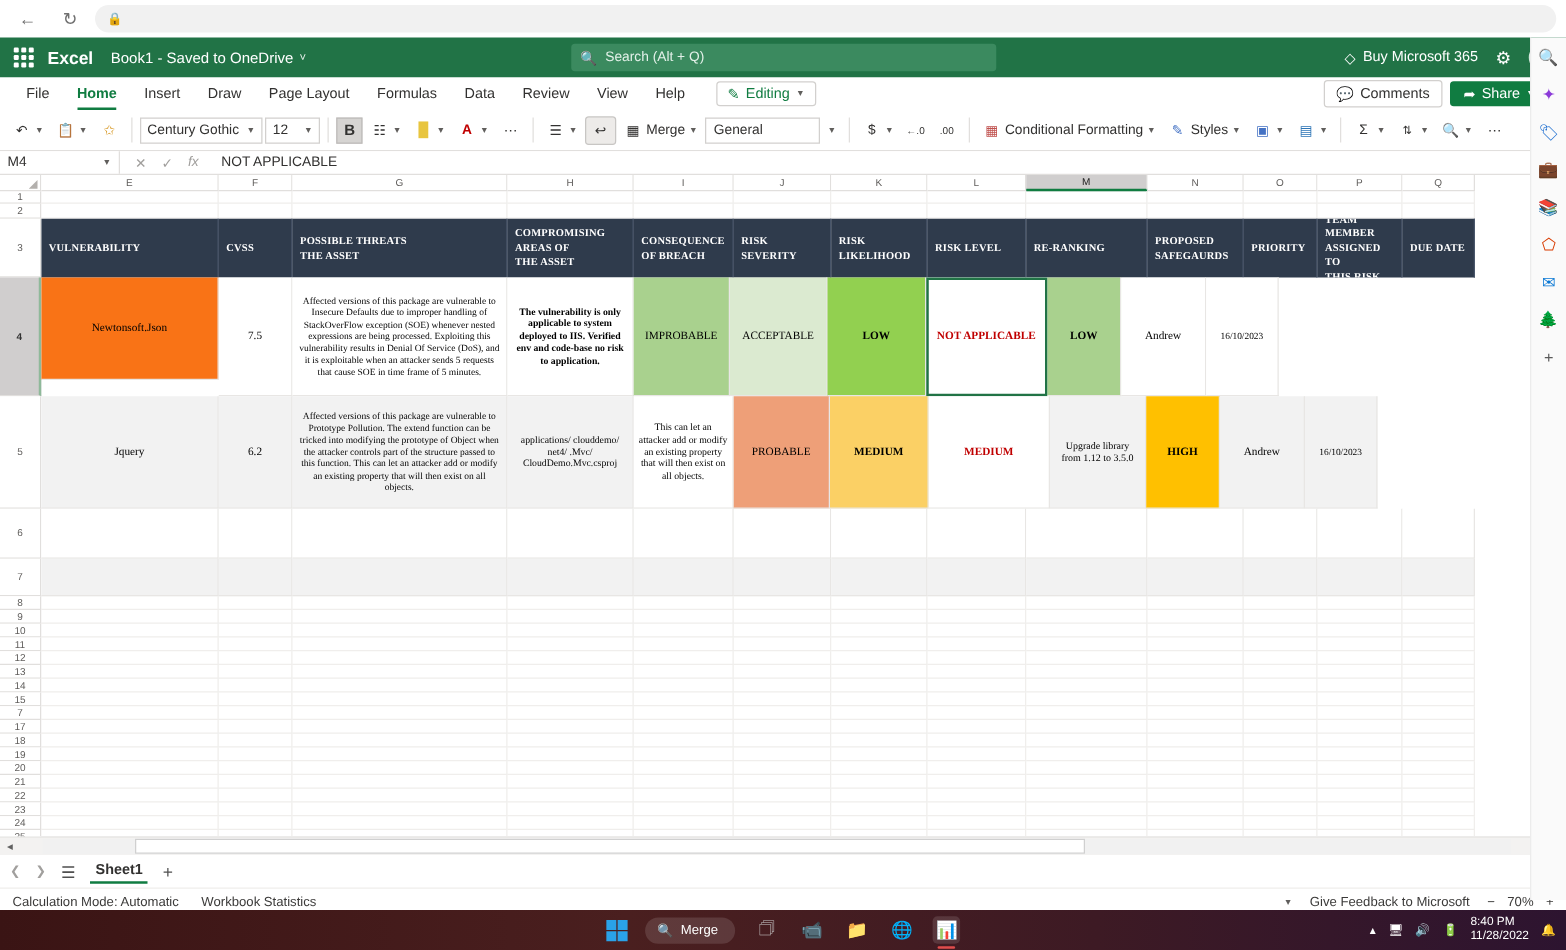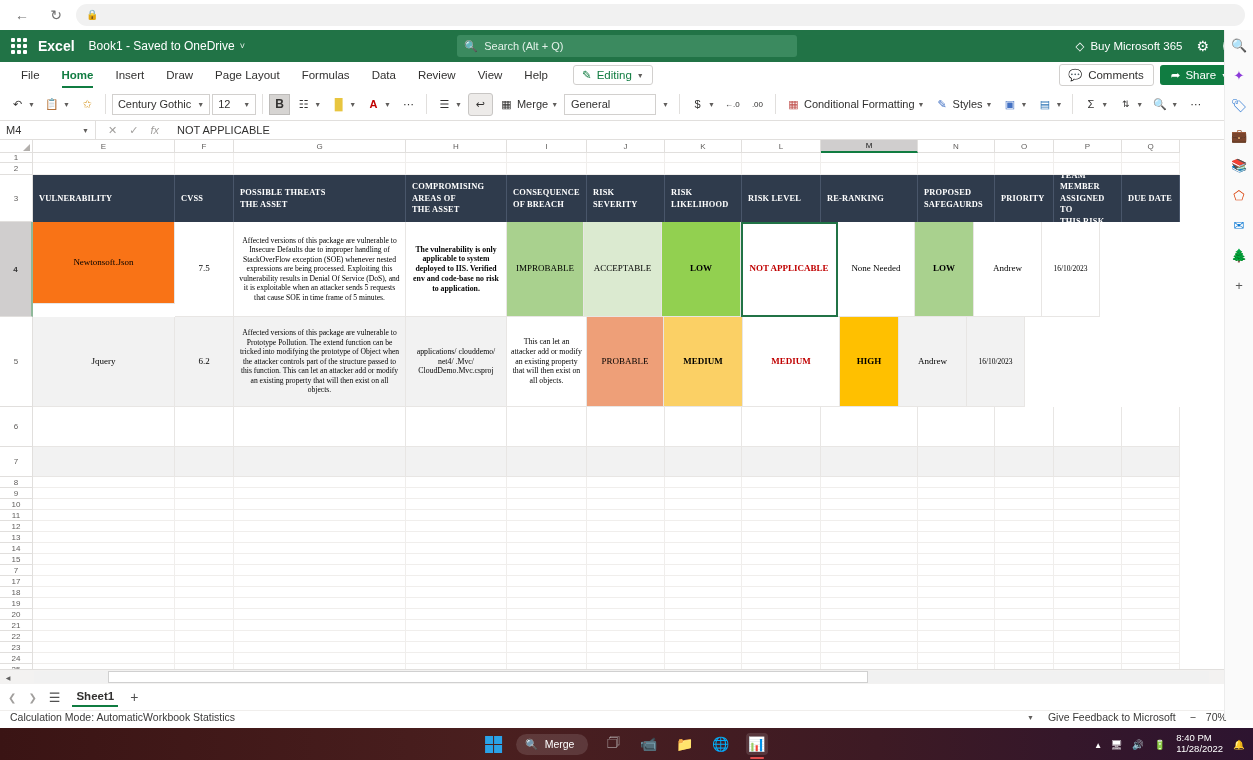--- a/index.html
+++ b/index.html
@@ -166,22 +166,22 @@
   .hsb-track { margin-left: 18px; width: 1175px; height: 12px; background: #f1f1f1; position: relative; }
   .hsb-thumb { position: absolute; left: 74px; top: 0; width: 760px; height: 12px; background: #fff; border: 1px solid #d0d0d0; }
   .hsb-arr { width: 16px; text-align: center; font-size: 6px; color: #616161; }
 
   .sheetbar { height: 26px; background: #fff; display: flex; align-items: center; padding: 0 8px; gap: 12px; font-size: 11px; color: #323130; }
   .sb-nav { color: #a19f9d; font-size: 10px; }
   .sheet-tab { font-weight: bold; font-size: 11.5px; padding: 3px 4px; border-bottom: 2px solid #107c41; }
   .plus { font-size: 14px; color: #505050; }
 
   .statusbar {
-    height: 18px; background: #fff; display: flex; align-items: flex-start;
-    padding: 0 10px; font-size: 10.5px; color: #3b3a39; 
+    height: 18px; background: #fff; display: flex; align-items: flex-end;
+    padding: 0 10px; font-size: 10.5px; color: #3b3a39; gap: 18px;
     border-top: 1px solid #f0eeec;
   }
   .sb-right { margin-left: auto; display: flex; align-items: center; gap: 14px; }
   .zoom-ctrl { display: flex; align-items: center; gap: 10px; }
 
   
   .rail {
     position: absolute; right: 0; top: 30px; width: 29px; height: 690px;
     background: #fafafa; border-left: 1px solid #ececec;
     display: flex; flex-direction: column; align-items: center; padding-top: 6px; gap: 12px;
@@ -504,35 +504,35 @@
 
     <div class="grow" style="height:95px">
       <div class="cell" style="width:142px;height:82px;background:#f97316">Newtonsoft.Json</div>
       <div class="cell" style="width:59px;height:95px;background:#ffffff">7.5</div>
       <div class="cell" style="width:172px;height:95px;background:#ffffff;font-size:7.6px">Affected versions of this package are vulnerable to Insecure Defaults due to improper handling of StackOverFlow exception (SOE) whenever nested expressions are being processed. Exploiting this vulnerability results in Denial Of Service (DoS), and it is exploitable when an attacker sends 5 requests that cause SOE in time frame of 5 minutes.</div>
       <div class="cell bold" style="width:101px;height:95px;background:#ffffff;font-size:7.8px">The vulnerability is only applicable to system deployed to IIS. Verified env and code-base no risk to application.</div>
       <div class="cell" style="width:77px;height:95px;background:#a9d18e">IMPROBABLE</div>
       <div class="cell" style="width:78px;height:95px;background:#dbead0">ACCEPTABLE</div>
       <div class="cell bold" style="width:79px;height:95px;background:#92d050">LOW</div>
       <div class="cell bold selbox" style="width:97px;height:95px;background:#ffffff;color:#c00000">NOT APPLICABLE</div>
-      <div class="cell" style="width:77px;height:95px;background:#ffffff">None Needed</div>
       <div class="cell bold" style="width:59px;height:95px;background:#a9d18e">LOW</div>
       <div class="cell" style="width:68px;height:95px;background:#ffffff">Andrew</div>
       <div class="cell" style="width:58px;height:95px;background:#ffffff;font-size:7.5px">16/10/2023</div>
     </div>
 
     <div class="grow" style="height:90px">
       <div class="cell" style="width:142px;height:90px;background:#f2f2f2">Jquery</div>
       <div class="cell" style="width:59px;height:90px;background:#f2f2f2">6.2</div>
       <div class="cell" style="width:172px;height:90px;background:#f2f2f2;font-size:7.6px">Affected versions of this package are vulnerable to Prototype Pollution. The extend function can be tricked into modifying the prototype of Object when the attacker controls part of the structure passed to this function. This can let an attacker add or modify an existing property that will then exist on all objects.</div>
       <div class="cell" style="width:101px;height:90px;background:#f2f2f2;font-size:7.8px">applications/ clouddemo/ net4/ .Mvc/ CloudDemo.Mvc.csproj</div>
       <div class="cell" style="width:80px;height:90px;background:#ffffff;font-size:7.8px">This can let an attacker add or modify an existing property that will then exist on all objects.</div>
       <div class="cell" style="width:77px;height:90px;background:#ee9f78">PROBABLE</div>
       <div class="cell bold" style="width:79px;height:90px;background:#fbd065">MEDIUM</div>
       <div class="cell bold" style="width:97px;height:90px;background:#ffffff;color:#c00000">MEDIUM</div>
+      <div class="cell" style="width:77px;height:90px;background:#f2f2f2;font-size:8px">Upgrade library from 1.12 to 3.5.0</div>
       <div class="cell bold" style="width:59px;height:90px;background:#ffc000">HIGH</div>
       <div class="cell" style="width:68px;height:90px;background:#f2f2f2">Andrew</div>
       <div class="cell" style="width:58px;height:90px;background:#f2f2f2;font-size:7.5px">16/10/2023</div>
     </div>
 
     <div class="grow" style="height:40px">
       <div class="cell" style="width:142px;height:40px;background:#ffffff"></div>
       <div class="cell" style="width:59px;height:40px;background:#ffffff"></div>
       <div class="cell" style="width:172px;height:40px;background:#ffffff"></div>
       <div class="cell" style="width:101px;height:40px;background:#ffffff"></div>

